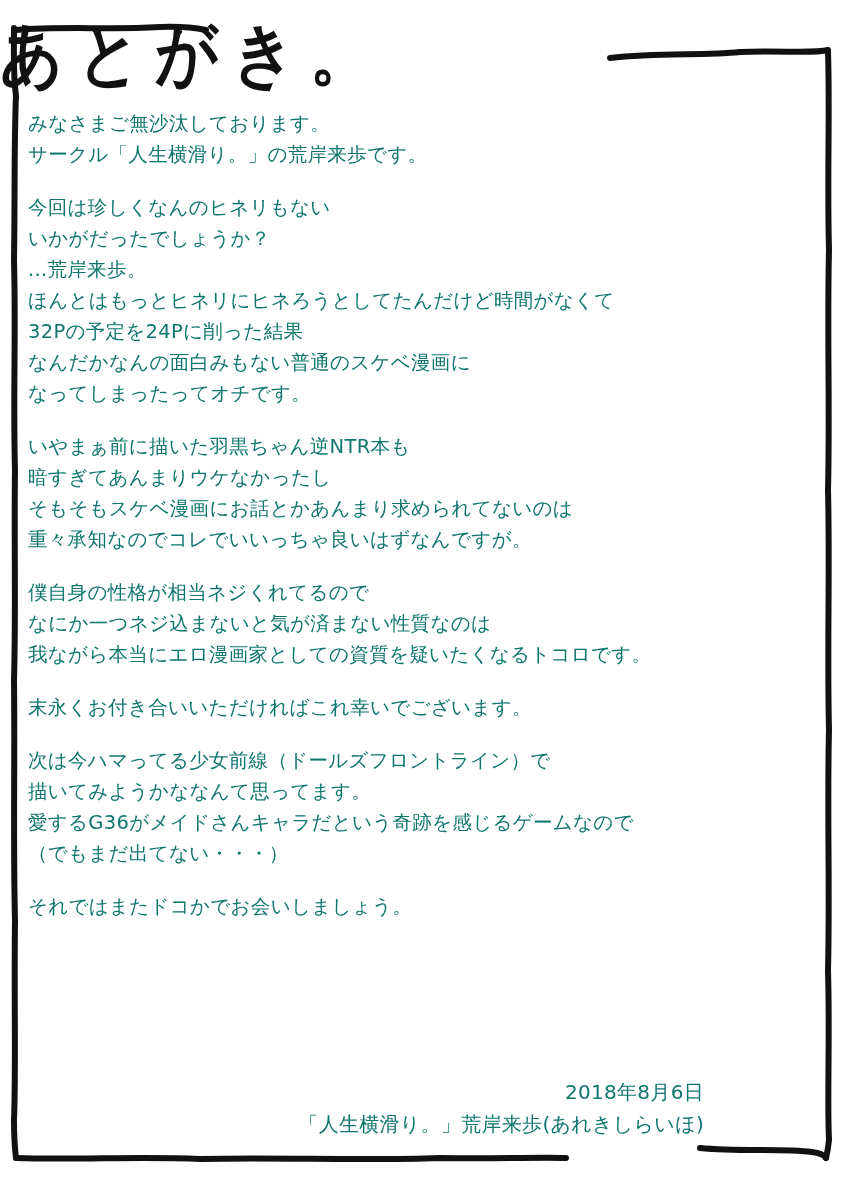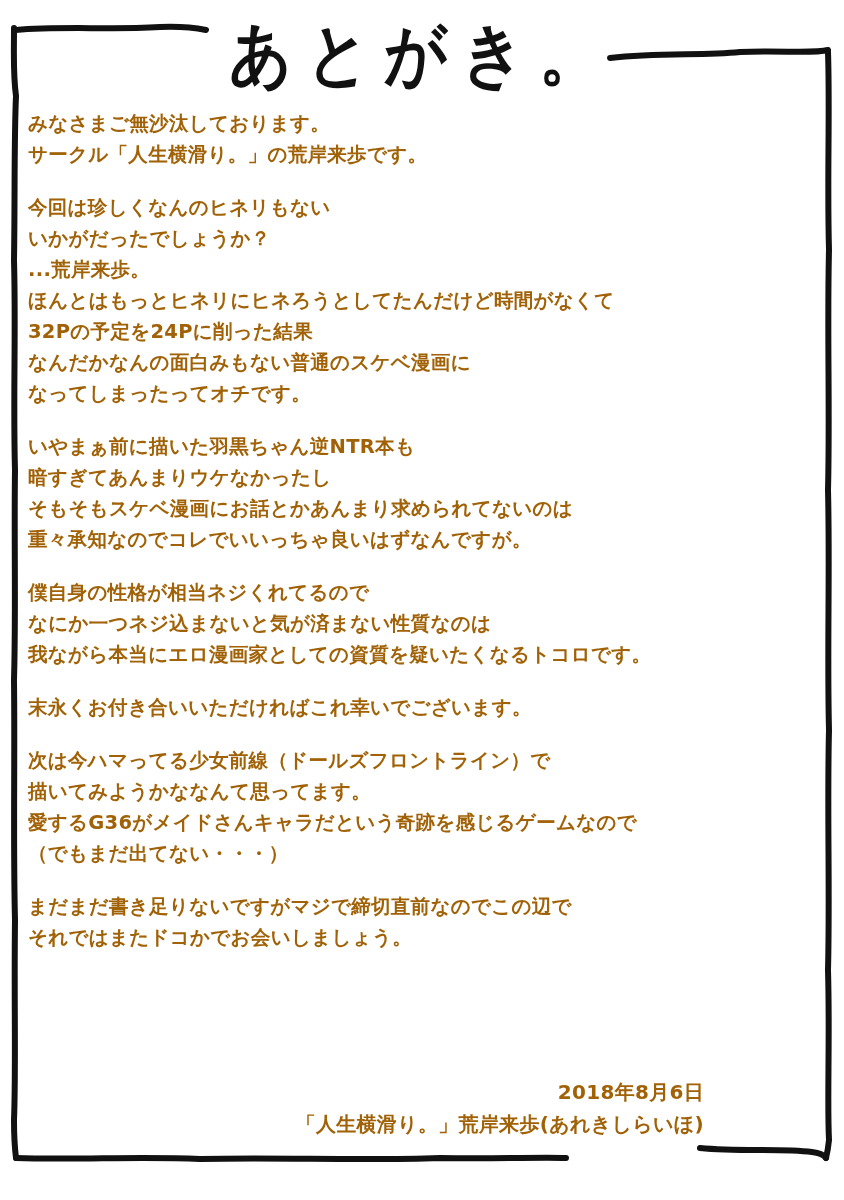--- a/index.html
+++ b/index.html
@@ -25,21 +25,21 @@
     height: 1200px;
     pointer-events: none;
   }
 
   
   .heading {
     position: absolute;
     left: 0;
     top: 8px;
     width: 844px;
-    text-align: center;
+    text-align: left;
     height: 92px;
   }
   .heading-text {
     display: inline-block;
     font-family: "DejaVu Sans", sans-serif;
     font-size: 62px;
     font-weight: bold;
     letter-spacing: 14px;
     color: #111111;
     line-height: 92px;
@@ -51,25 +51,25 @@
     position: absolute;
     left: 28px;
     top: 108px;
     width: 788px;
   }
   .para {
     margin: 0 0 22px 0;
   }
   .line {
     font-size: 19.5px;
-    font-weight: bold;
+    font-weight: normal;
     line-height: 31px;
     white-space: pre;
     letter-spacing: 0.3px;
-    color: #a16207;
+    color: #0f766e;
   }
 
   
   .sig {
     position: absolute;
     right: 140px;
     bottom: 60px;
     text-align: right;
     width: 560px;
   }
@@ -125,21 +125,20 @@
     <div class="para">
       <div class="line">末永くお付き合いいただければこれ幸いでございます。</div>
     </div>
     <div class="para">
       <div class="line">次は今ハマってる少女前線（ドールズフロントライン）で</div>
       <div class="line">描いてみようかななんて思ってます。</div>
       <div class="line">愛するG36がメイドさんキャラだという奇跡を感じるゲームなので</div>
       <div class="line">（でもまだ出てない・・・）</div>
     </div>
     <div class="para">
-      <div class="line">まだまだ書き足りないですがマジで締切直前なのでこの辺で</div>
       <div class="line">それではまたドコかでお会いしましょう。</div>
     </div>
   </div>
 
 <div class="sig">
   <div class="line">2018年8月6日</div>
   <div class="line">「人生横滑り。」荒岸来歩(あれきしらいほ)</div>
 </div>
 
 </body></html>

